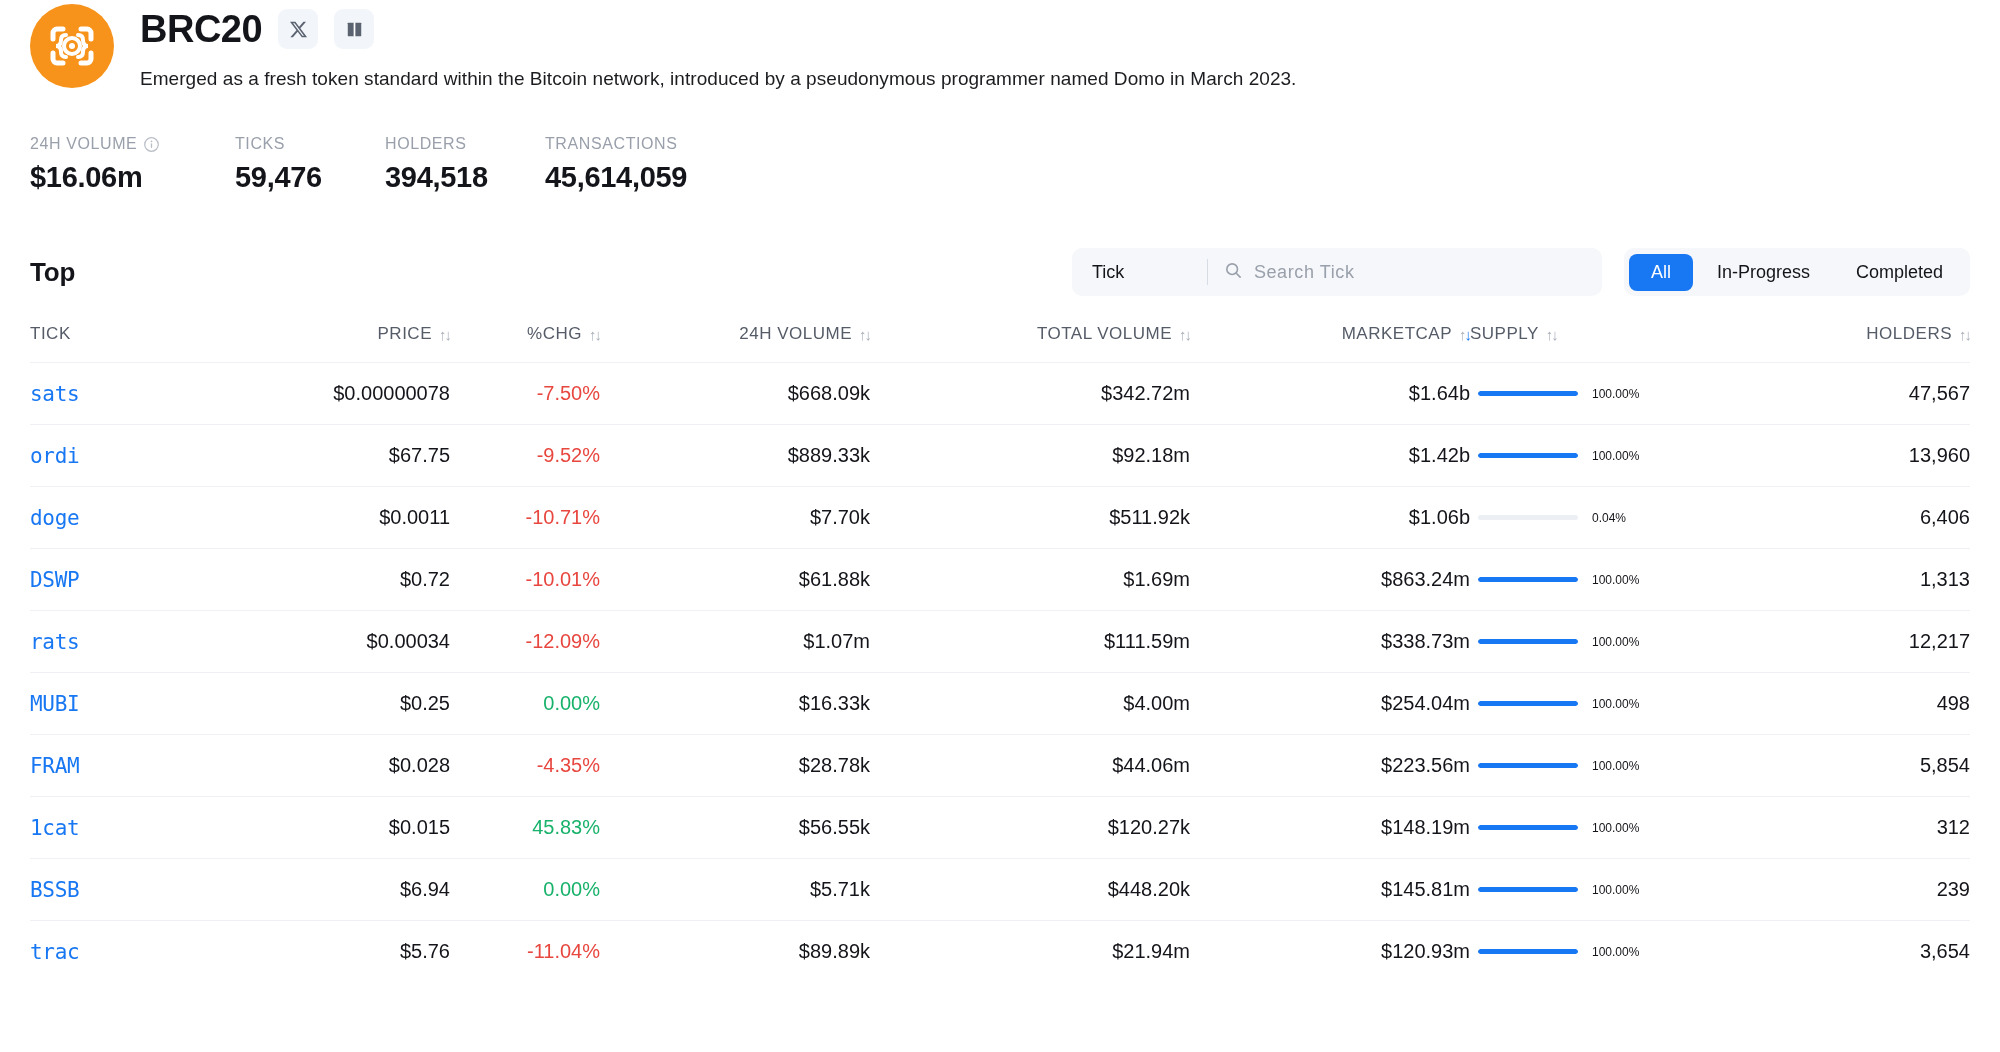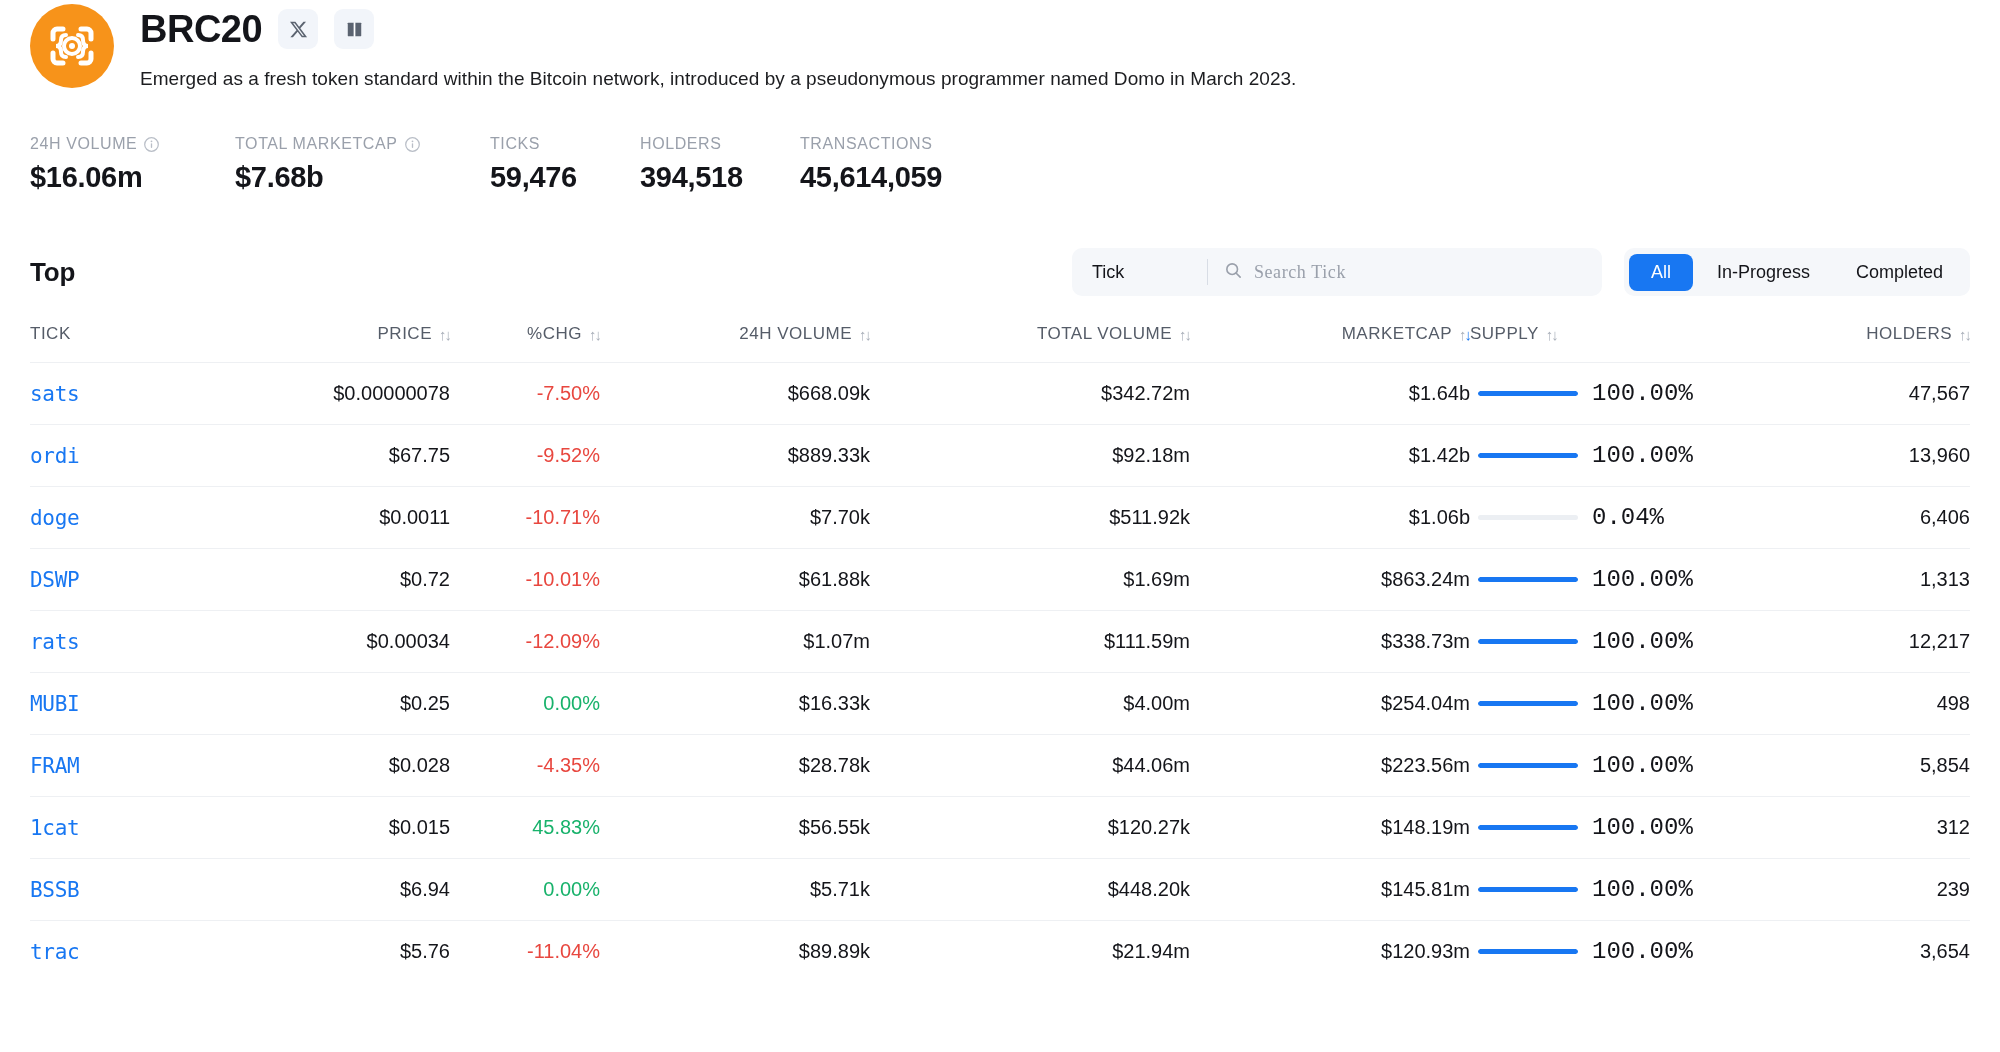--- a/index.html
+++ b/index.html
@@ -163,21 +163,21 @@
     align-items: center;
     gap: 11px;
     padding-left: 16px;
     flex: 1;
     height: 100%;
   }
   .search-field input {
     border: none;
     outline: none;
     background: transparent;
-    font-family: Liberation Serif, serif;
+    font-family: Liberation Sans, sans-serif;
     font-size: 18px;
     color: #14151a;
     width: 100%;
     height: 100%;
     letter-spacing: 0.6px;
   }
   .search-field input::placeholder { color: #9aa0ab; }
 
   .pillbar {
     display: flex;
@@ -283,25 +283,24 @@
     background: #eceff3;
     overflow: hidden;
     flex: 0 0 100px;
   }
   .bar-fill {
     height: 100%;
     border-radius: 3px;
     background: #1877f2;
   }
   .supply-pct {
-    font-size: 24px;
+    font-size: 12px;
     color: #14151a;
     min-width: 96px;
     text-align: left;
-    font-family: Liberation Mono, monospace;
   }
 </style>
 </head>
 <body>
 
 <div class="page">
 
   <div class="header">
     <div class="logo-wrap">
       <div class="logo-circle">
@@ -352,33 +351,20 @@
           <span class="info-icon">
             <svg width="17" height="17" viewBox="0 0 18 18" fill="none">
               <circle cx="9" cy="9" r="7.2" stroke="#b9bec7" stroke-width="1.3"></circle>
               <rect x="8.3" y="7.6" width="1.4" height="5" rx="0.7" fill="#b9bec7"></rect>
               <circle cx="9" cy="5.6" r="0.95" fill="#b9bec7"></circle>
             </svg>
           </span>
         </div>
         <div class="stat-value">$16.06m</div>
       </div>
-      <div class="stat" style="width: 255px;">
-        <div class="stat-label">
-          <span>TOTAL MARKETCAP</span>
-          <span class="info-icon">
-            <svg width="17" height="17" viewBox="0 0 18 18" fill="none">
-              <circle cx="9" cy="9" r="7.2" stroke="#b9bec7" stroke-width="1.3"></circle>
-              <rect x="8.3" y="7.6" width="1.4" height="5" rx="0.7" fill="#b9bec7"></rect>
-              <circle cx="9" cy="5.6" r="0.95" fill="#b9bec7"></circle>
-            </svg>
-          </span>
-        </div>
-        <div class="stat-value">$7.68b</div>
-      </div>
       <div class="stat" style="width: 150px;">
         <div class="stat-label">
           <span>TICKS</span>
         </div>
         <div class="stat-value">59,476</div>
       </div>
       <div class="stat" style="width: 160px;">
         <div class="stat-label">
           <span>HOLDERS</span>
         </div>

